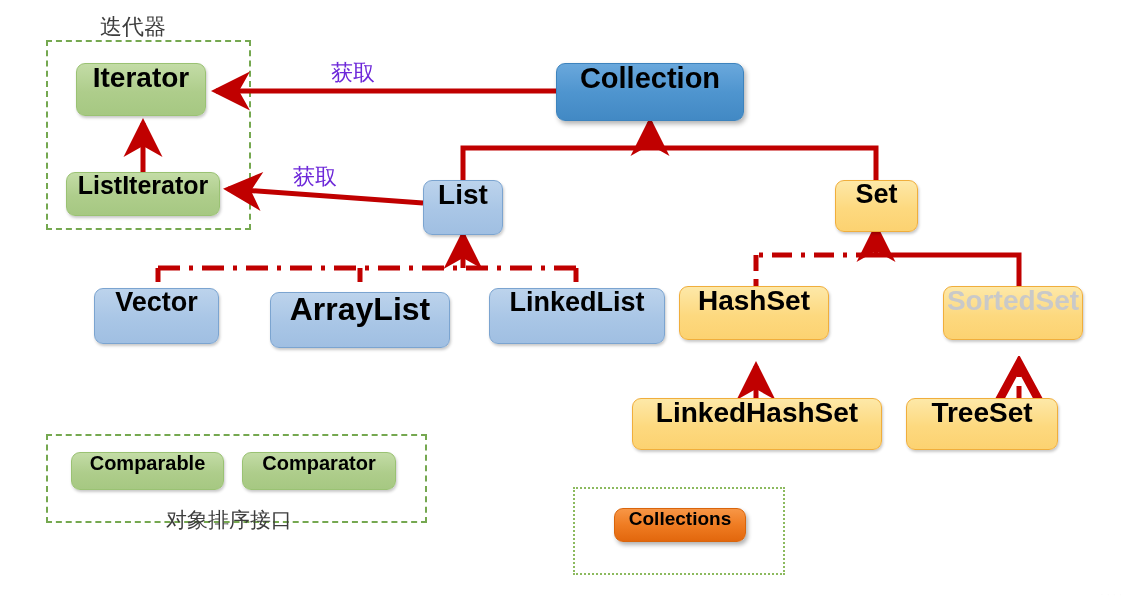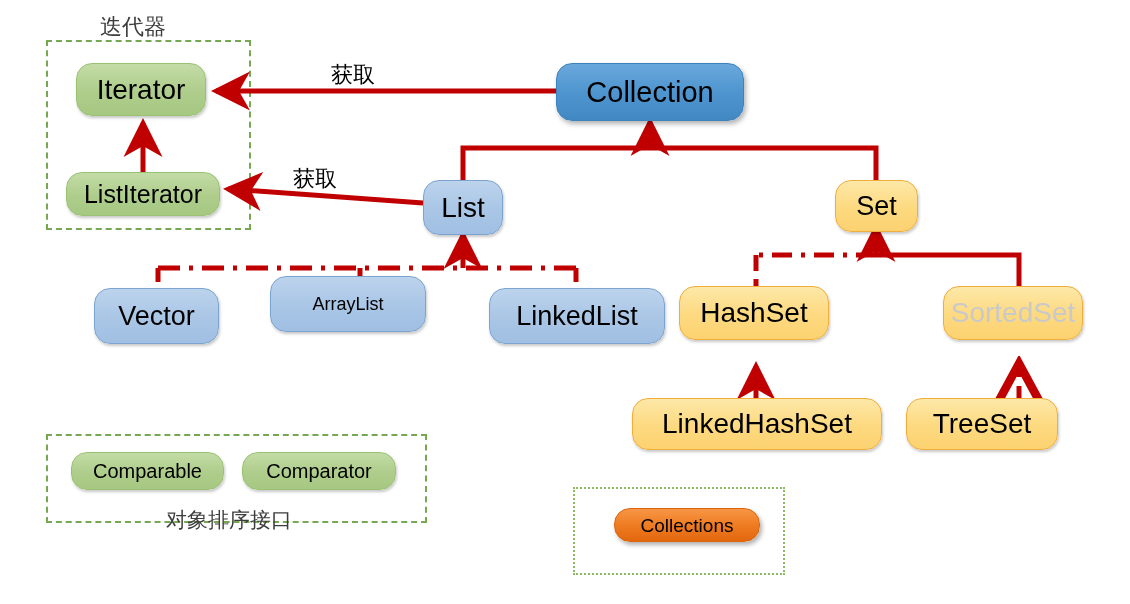--- a/index.html
+++ b/index.html
@@ -13,28 +13,29 @@
     width:1130px;
     height:604px;
     background:#ffffff;
     overflow:hidden;
   }
   
   .node{
     position:absolute;
     box-sizing:border-box;
     display:flex;
-    align-items:center;
+    align-items:flex-start;
     justify-content:center;
     text-align:center;
-    border-radius:16px;
+    border-radius:9px;
     color:#000000;
     white-space:nowrap;
     line-height:1;
     z-index:5;
+    font-weight:bold;
   }
   .node.green{
     background:linear-gradient(to bottom,#c3dca6 0%,#aecd8b 55%,#a6c882 100%);
     border:1px solid #9ac273;
     box-shadow:1px 2px 3px rgba(0,0,0,0.22);
   }
   .node.blue-dark{
     background:linear-gradient(to bottom,#6aa8dc 0%,#4f95cf 50%,#4289c4 100%);
     border:1px solid #3d83bd;
     box-shadow:2px 3px 5px rgba(0,0,0,0.30);
@@ -71,22 +72,22 @@
     color:#3d3d3d;
     font-family:"Liberation Serif","DejaVu Serif",serif;
     white-space:nowrap;
     z-index:4;
     line-height:1;
   }
 
   
   .edge-label{
     position:absolute;
-    color:#000000;
-    font-family:Liberation Sans, sans-serif;
+    color:#6d28d9;
+    font-family:Liberation Mono, monospace;
     white-space:nowrap;
     z-index:6;
     line-height:1;
   }
 
   #wires{
     position:absolute;
     left:0; top:0;
     width:1130px; height:604px;
     z-index:3;
@@ -204,21 +205,21 @@
   </div>
 
   <div class="node blue-light" style="left:423px; top:180px; width:80px; height:55px; font-size:28px;">
     <span>List</span>
   </div>
 
   <div class="node blue-light" style="left:94px; top:288px; width:125px; height:56px; font-size:27px;">
     <span>Vector</span>
   </div>
 
-  <div class="node blue-light" style="left:270px; top:276px; width:156px; height:56px; font-size:18px;">
+  <div class="node blue-light" style="left:270px; top:292px; width:180px; height:56px; font-size:32px;">
     <span>ArrayList</span>
   </div>
 
   <div class="node blue-light" style="left:489px; top:288px; width:176px; height:56px; font-size:27px;">
     <span>LinkedList</span>
   </div>
 
   <div class="node amber" style="left:835px; top:180px; width:83px; height:52px; font-size:27px;">
     <span>Set</span>
   </div>
@@ -240,18 +241,18 @@
   </div>
 
   <div class="node green" style="left:71px; top:452px; width:153px; height:38px; font-size:20px;">
     <span>Comparable</span>
   </div>
 
   <div class="node green" style="left:242px; top:452px; width:154px; height:38px; font-size:20px;">
     <span>Comparator</span>
   </div>
 
-  <div class="node orange" style="left:614px; top:508px; width:146px; height:34px; font-size:19px;">
+  <div class="node orange" style="left:614px; top:508px; width:132px; height:34px; font-size:19px;">
     <span>Collections</span>
   </div>
 
   <div class="watermark">· · · ·</div>
 </div>
 
 </body></html>

